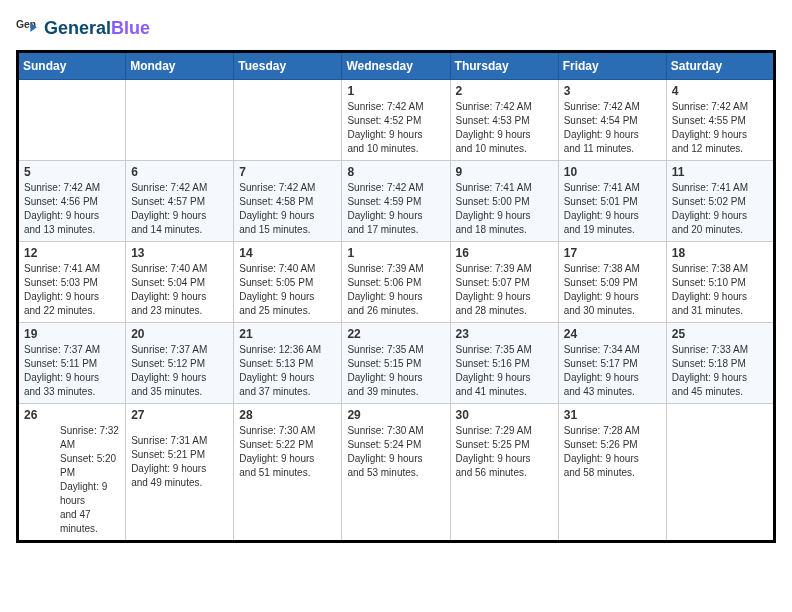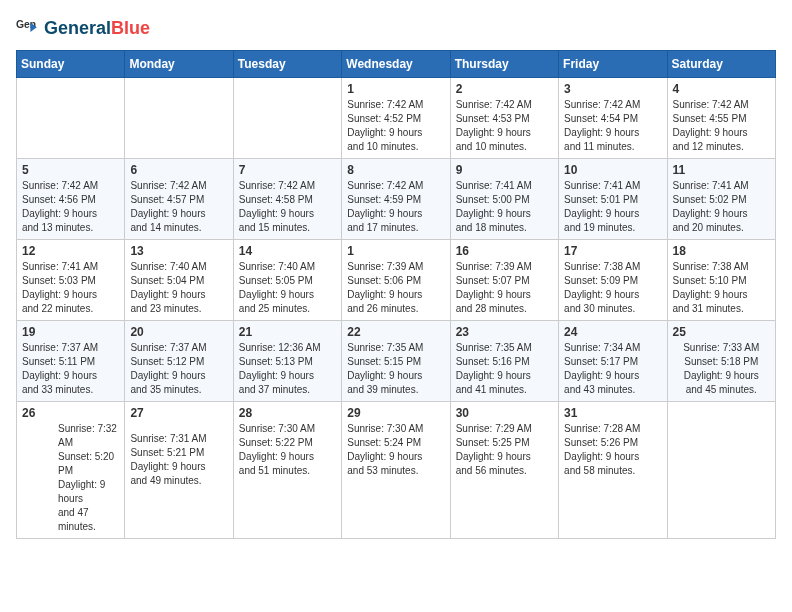--- a/index.html
+++ b/index.html
@@ -22,42 +22,42 @@
       gap: 4px;
     }
     .logo-text-general {
       font-size: 18px;
       font-weight: bold;
       color: #0c4a6e;
     }
     .logo-text-blue {
       font-size: 18px;
       font-weight: bold;
-      color: #ef4444;
+      color: #8b5cf6;
     }
     .logo-icon {
       width: 24px;
       height: 24px;
     }
     .title-block {
       text-align: right;
     }
     .title-month {
       font-size: 32px;
       font-weight: bold;
       color: #333;
     }
     .title-location {
       font-size: 14px;
       color: #555;
     }
     .calendar {
       width: 100%;
       border-collapse: collapse;
-      border: 1px solid #000000;
+      border: 3px solid #000000;
     }
     .calendar th {
       background-color: #2a6db5;
       color: #fff;
       font-size: 12px;
       font-weight: bold;
       padding: 6px 4px;
       text-align: left;
       border: 1px solid #1a5a9a;
     }
@@ -290,21 +290,21 @@
         </td>
         <td>
           <span class="day-number">24</span>
           <div class="day-info" style="white-space: pre-line;">Sunrise: 7:34 AM
 Sunset: 5:17 PM
 Daylight: 9 hours
 and 43 minutes.</div>
         </td>
         <td>
           <span class="day-number">25</span>
-          <div class="day-info" style="white-space: pre-line; text-align: center;">Sunrise: 7:33 AM
+          <div class="day-info" style="white-space: pre-line;">Sunrise: 7:33 AM
 Sunset: 5:18 PM
 Daylight: 9 hours
 and 45 minutes.</div>
         </td>
       </tr>
       <tr>
         <td>
           <span class="day-number">26</span>
           <div class="day-info" style="white-space: pre-line; margin-left: 36px;">Sunrise: 7:32 AM
 Sunset: 5:20 PM

